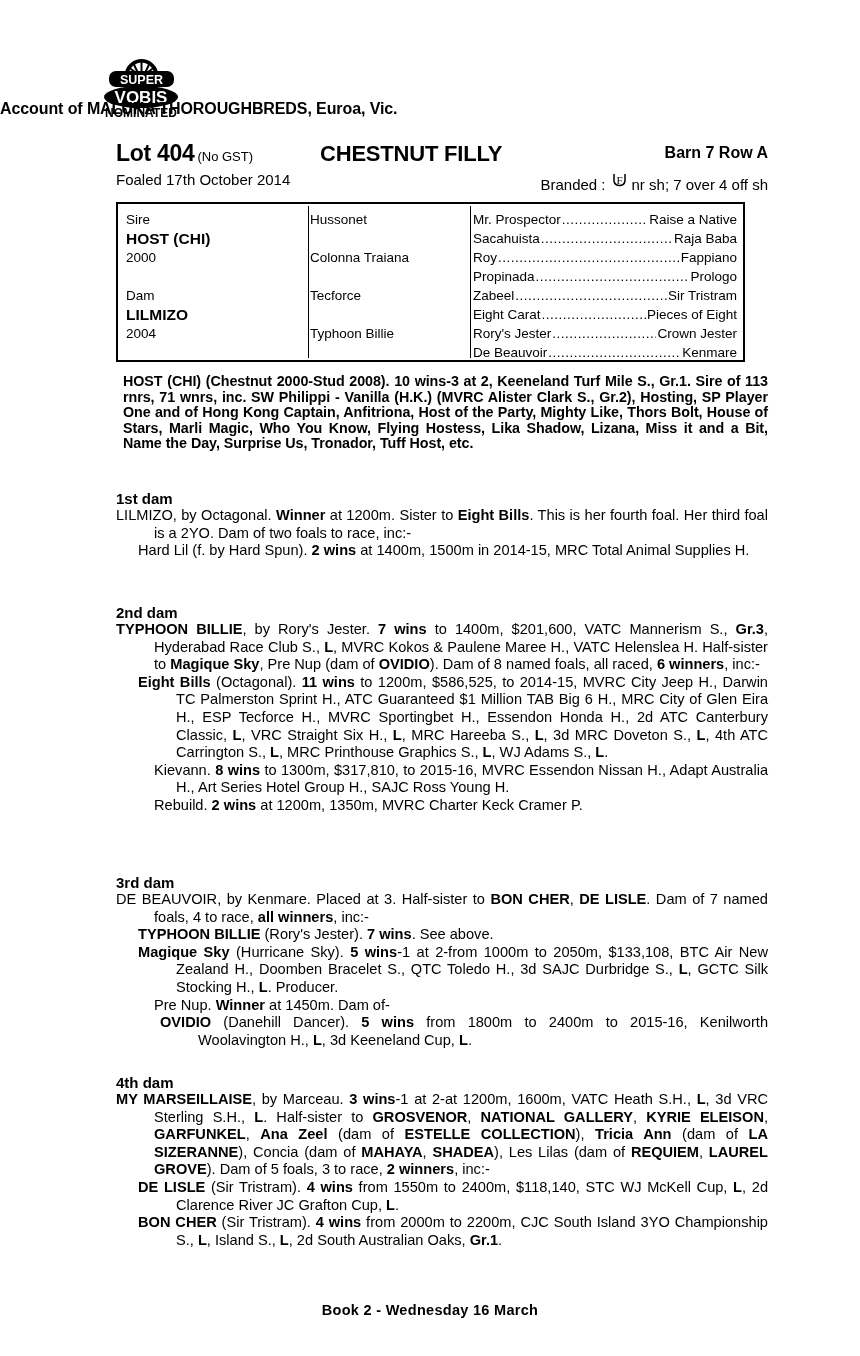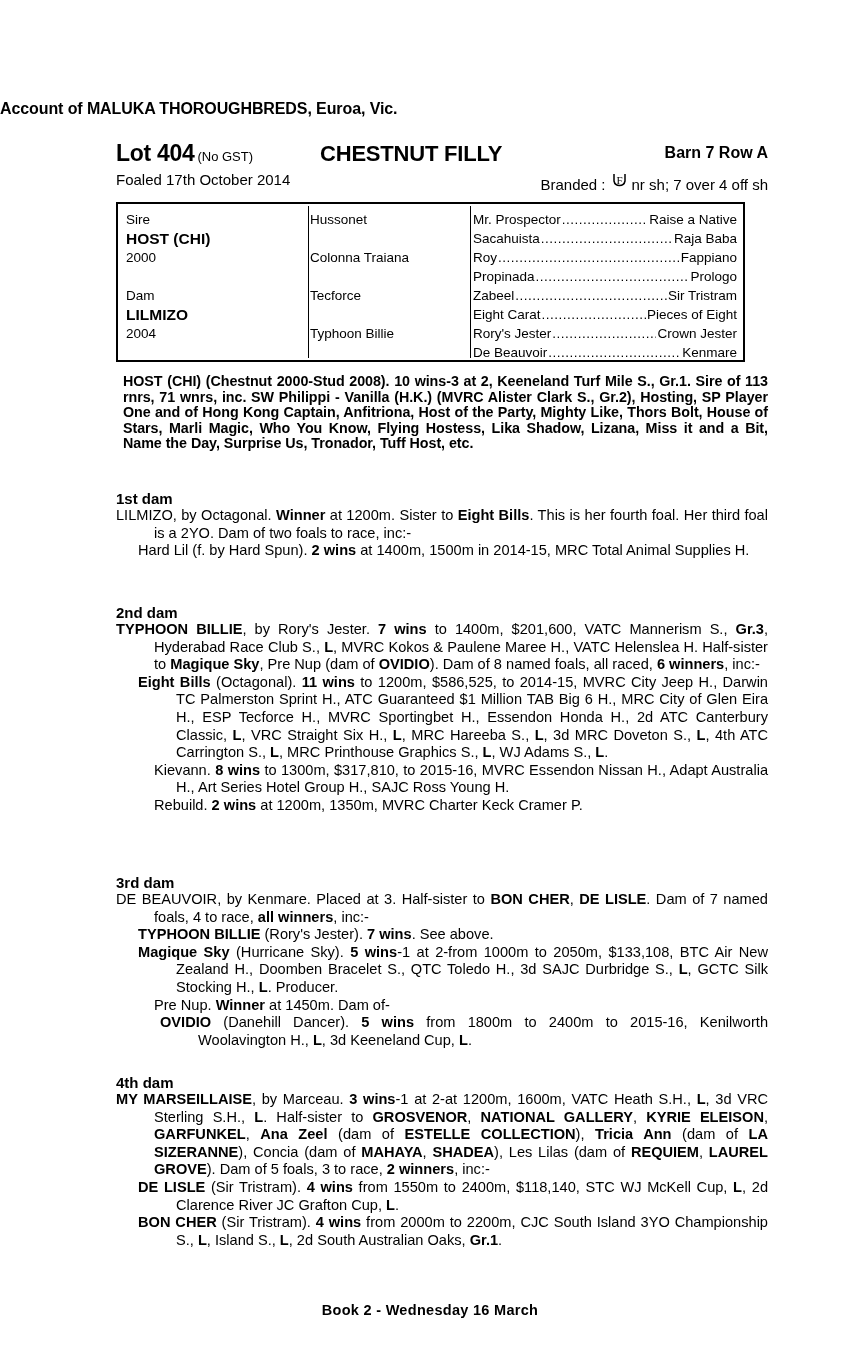--- a/index.html
+++ b/index.html
@@ -219,20 +219,44 @@
     font-size: 14.5px;
     font-weight: bold;
     letter-spacing: 0.3px;
   }
 </style>
 </head>
 <body>
 
 <div class="page">
 
+  <div class="vobis-logo">
+    <svg width="92" height="66" viewBox="0 0 92 66" xmlns="http://www.w3.org/2000/svg">
+
+      <g fill="#000">
+        <path d="M30 18 a17 17 0 0 1 33 0 z" fill="#000"></path>
+        <path d="M34 18 a13 13 0 0 1 25 0 z" fill="#fff"></path>
+        <g stroke="#000" stroke-width="2">
+          <line x1="46.5" y1="6" x2="46.5" y2="18"></line>
+          <line x1="38" y1="8.5" x2="42.5" y2="18"></line>
+          <line x1="55" y1="8.5" x2="50.5" y2="18"></line>
+          <line x1="33" y1="13" x2="40" y2="18"></line>
+          <line x1="60" y1="13" x2="53" y2="18"></line>
+        </g>
+      </g>
+
+      <rect x="14" y="17" width="65" height="16" rx="7" ry="7" fill="#000"></rect>
+      <text x="46.5" y="29.6" font-family="Liberation Sans, sans-serif" font-size="12.5" font-weight="bold" fill="#fff" text-anchor="middle">SUPER</text>
+
+      <ellipse cx="46" cy="43" rx="37" ry="11" fill="#000"></ellipse>
+      <text x="46" y="48.5" font-family="Liberation Sans, sans-serif" font-size="17" font-weight="bold" fill="#fff" text-anchor="middle">VOBIS</text>
+
+      <text x="46" y="63" font-family="Liberation Sans, sans-serif" font-size="12" font-weight="bold" fill="#000" text-anchor="middle">NOMINATED</text>
+    </svg>
+  </div>
 
   <div class="acct-line">Account of MALUKA THOROUGHBREDS, Euroa, Vic.</div>
 
   <div class="lotrow">
     <div class="lot-left">
       <span class="lot-num">Lot 404</span><span class="lot-gst">(No GST)</span>
     </div>
     <div class="lot-colour">CHESTNUT FILLY</div>
     <div class="lot-barn">Barn 7 Row A</div>
   </div>

